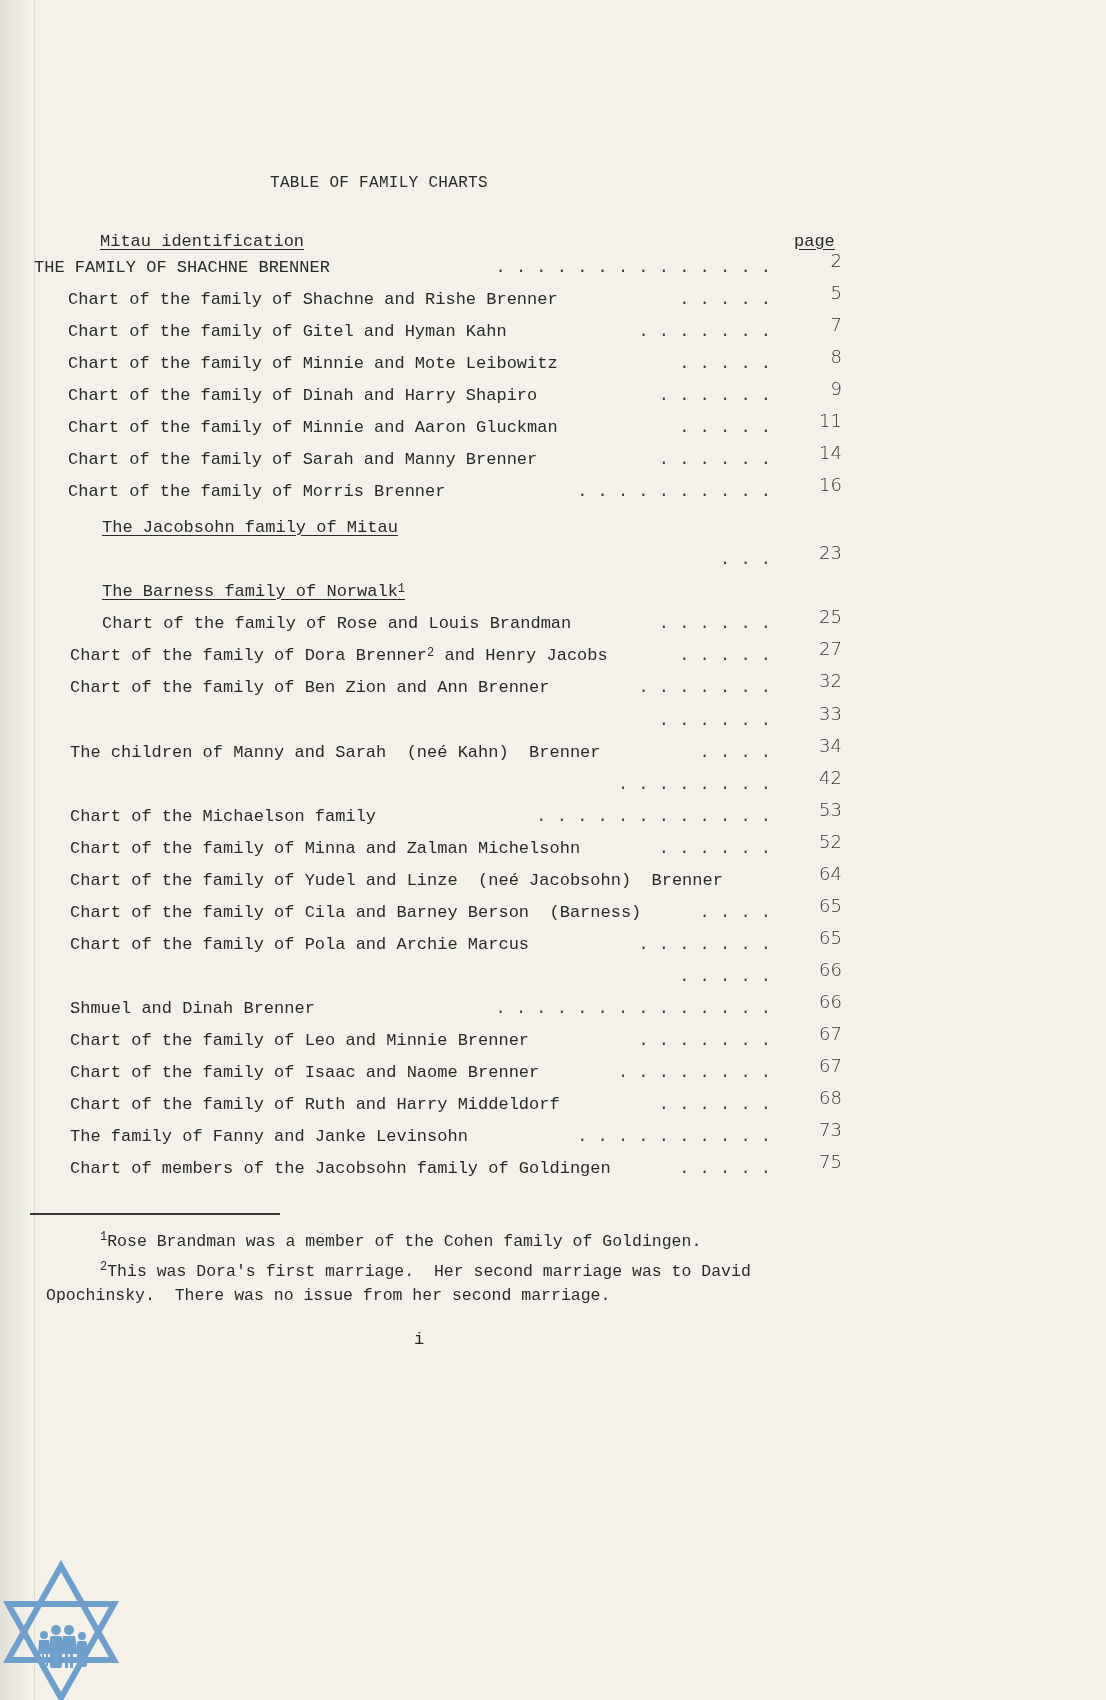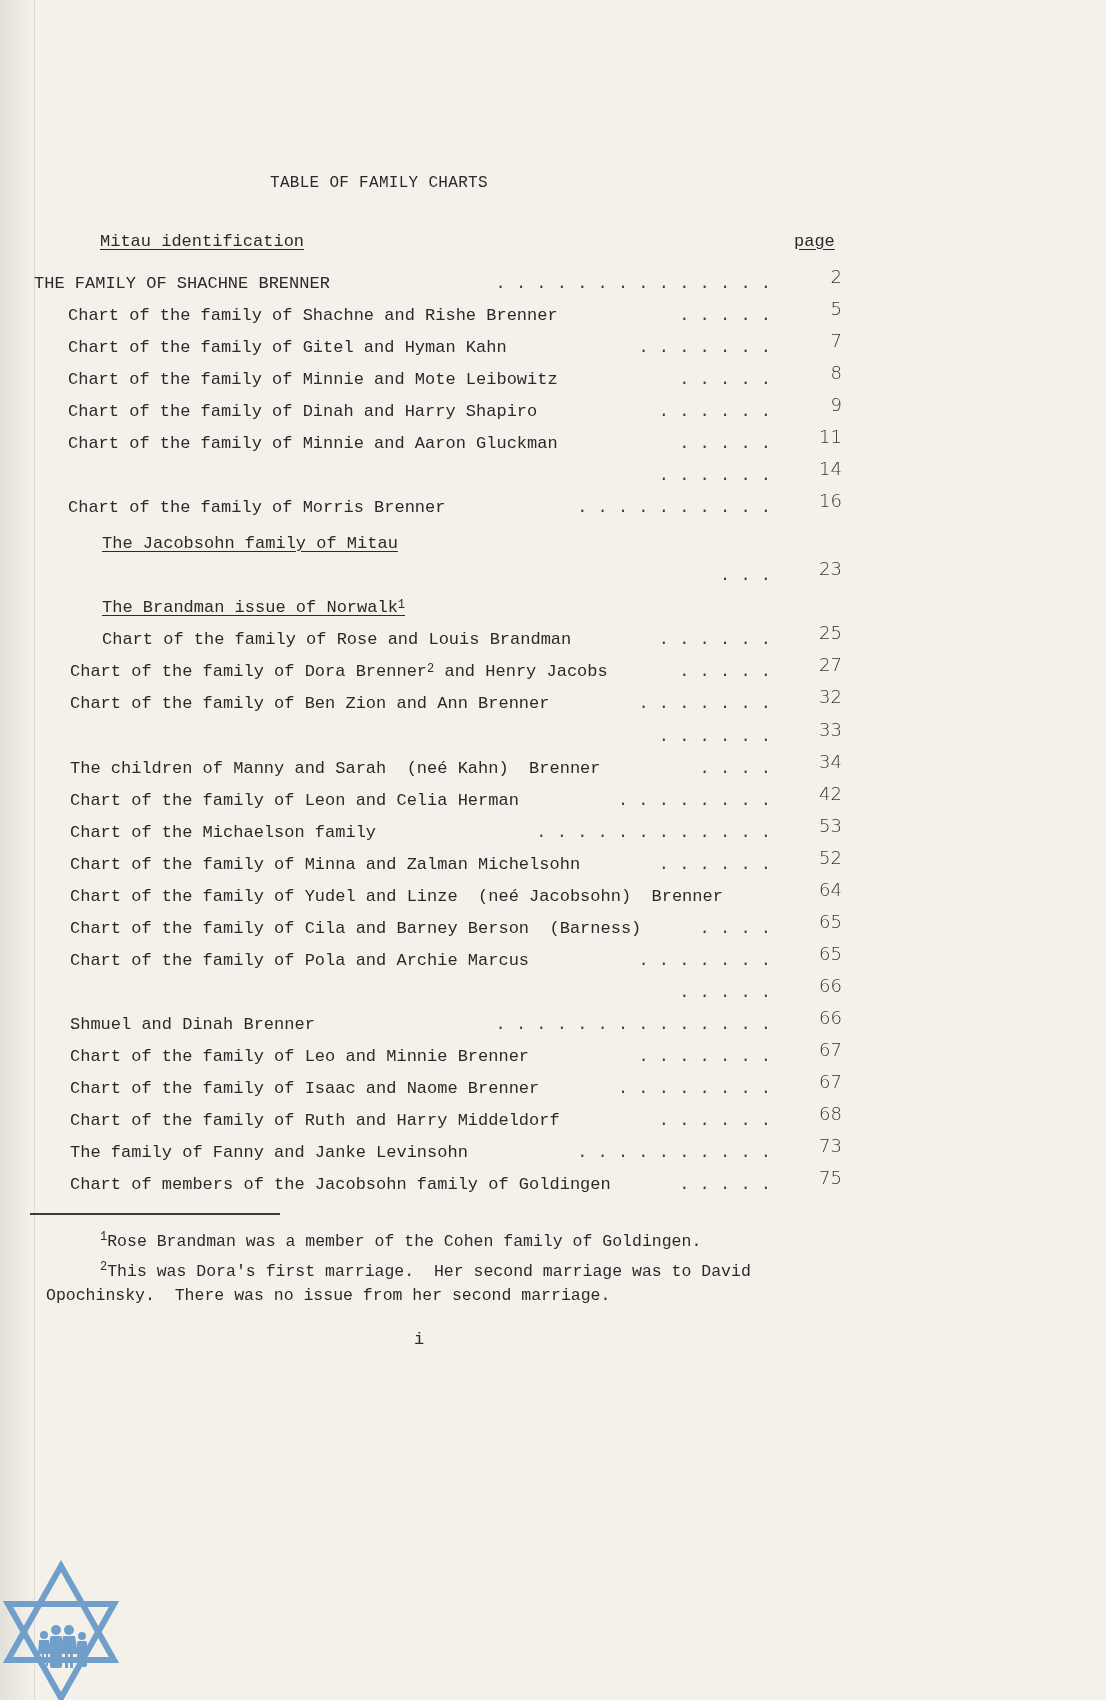--- a/index.html
+++ b/index.html
@@ -17,21 +17,21 @@
   .title {
     position: absolute; left: 270px; top: 174px; font-size: 16px; letter-spacing: 0.3px;
   }
   .col-head {
     position: absolute; top: 232px; font-size: 17px; text-decoration: underline;
     text-underline-offset: 3px;
   }
   .col-head.left { left: 100px; }
   .col-head.right { left: 794px; }
   .toc { position: absolute; left: 0; top: 0; width: 1106px; }
-  .row { position: absolute; left: 0; width: 1106px; height: 28px; font-size: 17px; margin-top: 16px; }
+  .row { position: absolute; left: 0; width: 1106px; height: 28px; font-size: 17px; }
   .row .label { position: absolute; white-space: pre; }
   .row .label.under { text-decoration: underline; text-underline-offset: 3px; }
   .row .label sup { font-size: 12px; position: relative; top: -4px; vertical-align: baseline; }
   .row .leader {
     position: absolute; right: 335px; letter-spacing: 0; white-space: pre; text-align: right;
     font-size: 17px; color: #3a3a3a;
   }
   .row .pg {
     position: absolute; left: 812px; width: 30px; text-align: right; font-size: 18px;
     font-family: "DejaVu Sans", sans-serif; font-weight: 300; color: #333;
@@ -77,37 +77,38 @@
       <span class="label" style="left: 68px;"><span>Chart of the family of Dinah and Harry Shapiro</span></span>
       <span class="leader" style="right: 335px;">. . . . . .</span>
       <span class="pg" style="top: -8px;">9</span>
     </div>
     <div class="row" style="top: 418px;">
       <span class="label" style="left: 68px;"><span>Chart of the family of Minnie and Aaron Gluckman</span></span>
       <span class="leader" style="right: 335px;">. . . . .</span>
       <span class="pg" style="top: -8px;">11</span>
     </div>
     <div class="row" style="top: 450px;">
+      <span class="label" style="left: 68px;"><span>Chart of the family of Sarah and Manny Brenner</span></span>
       <span class="leader" style="right: 335px;">. . . . . .</span>
       <span class="pg" style="top: -8px;">14</span>
     </div>
     <div class="row" style="top: 482px;">
       <span class="label" style="left: 68px;"><span>Chart of the family of Morris Brenner</span></span>
       <span class="leader" style="right: 335px;">. . . . . . . . . .</span>
       <span class="pg" style="top: -8px;">16</span>
     </div>
     <div class="row" style="top: 518px;">
       <span class="label under" style="left: 102px;"><span>The Jacobsohn family of Mitau</span></span>
     </div>
     <div class="row" style="top: 550px;">
       <span class="leader" style="right: 335px;">. . .</span>
       <span class="pg" style="top: -8px;">23</span>
     </div>
     <div class="row" style="top: 582px;">
-      <span class="label under" style="left: 102px;"><span>The Brandman issue of Norwalk</span><sup>1</sup></span>
+      <span class="label under" style="left: 102px;"><span>The Barness family of Norwalk</span><sup>1</sup></span>
     </div>
     <div class="row" style="top: 614px;">
       <span class="label" style="left: 102px;"><span>Chart of the family of Rose and Louis Brandman</span></span>
       <span class="leader" style="right: 335px;">. . . . . .</span>
       <span class="pg" style="top: -8px;">25</span>
     </div>
     <div class="row" style="top: 646px;">
       <span class="label" style="left: 70px;"><span>Chart of the family of Dora Brenner</span><sup>2</sup><span> and Henry Jacobs</span></span>
       <span class="leader" style="right: 335px;">. . . . .</span>
       <span class="pg" style="top: -8px;">27</span>
@@ -120,21 +121,20 @@
     <div class="row" style="top: 711px;">
       <span class="leader" style="right: 335px;">. . . . . .</span>
       <span class="pg" style="top: -8px;">33</span>
     </div>
     <div class="row" style="top: 743px;">
       <span class="label" style="left: 70px;"><span>The children of Manny and Sarah  (neé Kahn)  Brenner</span></span>
       <span class="leader" style="right: 335px;">. . . .</span>
       <span class="pg" style="top: -8px;">34</span>
     </div>
     <div class="row" style="top: 775px;">
-      <span class="label" style="left: 70px;"><span>Chart of the family of Leon and Celia Herman</span></span>
       <span class="leader" style="right: 335px;">. . . . . . . .</span>
       <span class="pg" style="top: -8px;">42</span>
     </div>
     <div class="row" style="top: 807px;">
       <span class="label" style="left: 70px;"><span>Chart of the Michaelson family</span></span>
       <span class="leader" style="right: 335px;">. . . . . . . . . . . .</span>
       <span class="pg" style="top: -8px;">53</span>
     </div>
     <div class="row" style="top: 839px;">
       <span class="label" style="left: 70px;"><span>Chart of the family of Minna and Zalman Michelsohn</span></span>

